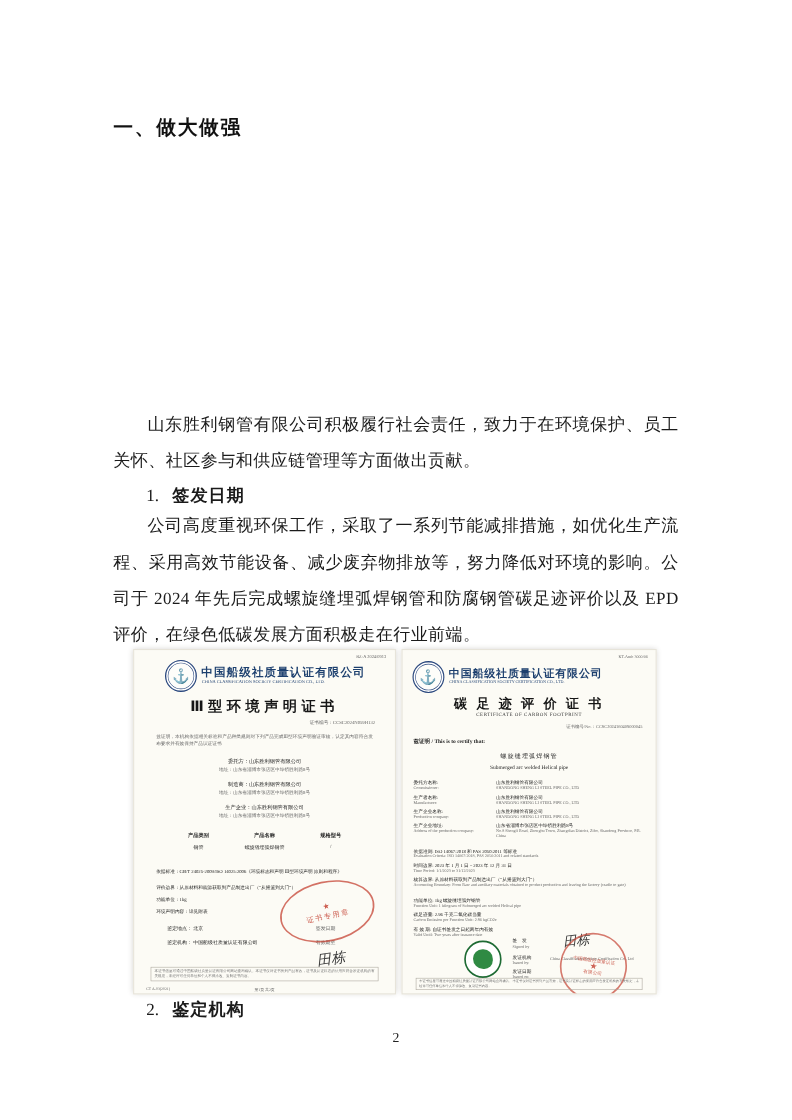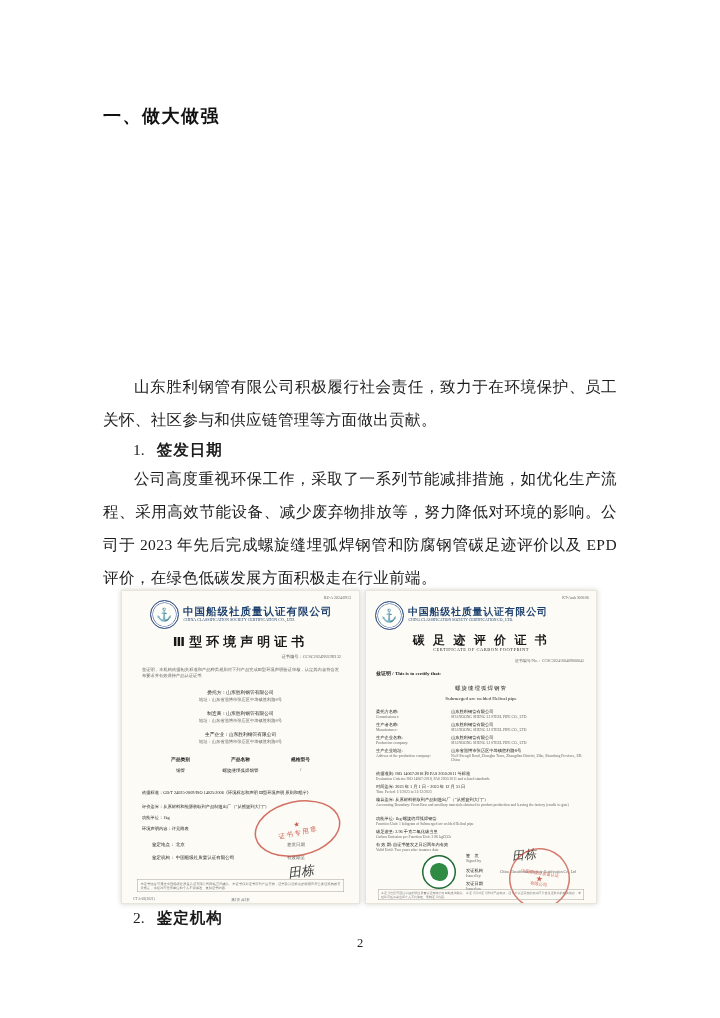--- a/index.html
+++ b/index.html
@@ -66,21 +66,21 @@
 <div class="page">
 
   <div class="abs sec-title" style="left:103px; top:104px;">一、做大做强</div>
 
   <div class="abs para" style="left:103px; top:370px;">山东胜利钢管有限公司积极履行社会责任，致力于在环境保护、员工关怀、社区参与和供应链管理等方面做出贡献。</div>
 
   <div class="abs list-item" style="left:133px; top:440px;">
     <span class="list-num">1.</span>
     <span class="list-title">签发日期</span>
   </div>
-  <div class="abs para" style="left:103px; top:462px;">公司高度重视环保工作，采取了一系列节能减排措施，如优化生产流程、采用高效节能设备、减少废弃物排放等，努力降低对环境的影响。公司于 2023 年先后完成螺旋缝埋弧焊钢管和防腐钢管碳足迹评价以及 EPD 评价，在绿色低碳发展方面积极走在行业前端。</div>
+  <div class="abs para" style="left:103px; top:462px;">公司高度重视环保工作，采取了一系列节能减排措施，如优化生产流程、采用高效节能设备、减少废弃物排放等，努力降低对环境的影响。公司于 2024 年先后完成螺旋缝埋弧焊钢管和防腐钢管碳足迹评价以及 EPD 评价，在绿色低碳发展方面积极走在行业前端。</div>
 
   <div class="certs">
 
     <div class="cert cert-left">
       <div class="ci ci-left">
         <div class="abs tiny" style="right:16px; top:8px; font-size:8px;">RZ-A 2024/0913</div>
         <div class="ccs-logo" style="left:56px; top:18px; width:54px; height:54px;">
           <span style="font-size:26px;">⚓</span>
         </div>
         <div class="abs org-cn" style="left:122px; top:26px; font-size:21px; letter-spacing:2px;">中国船级社质量认证有限公司</div>

